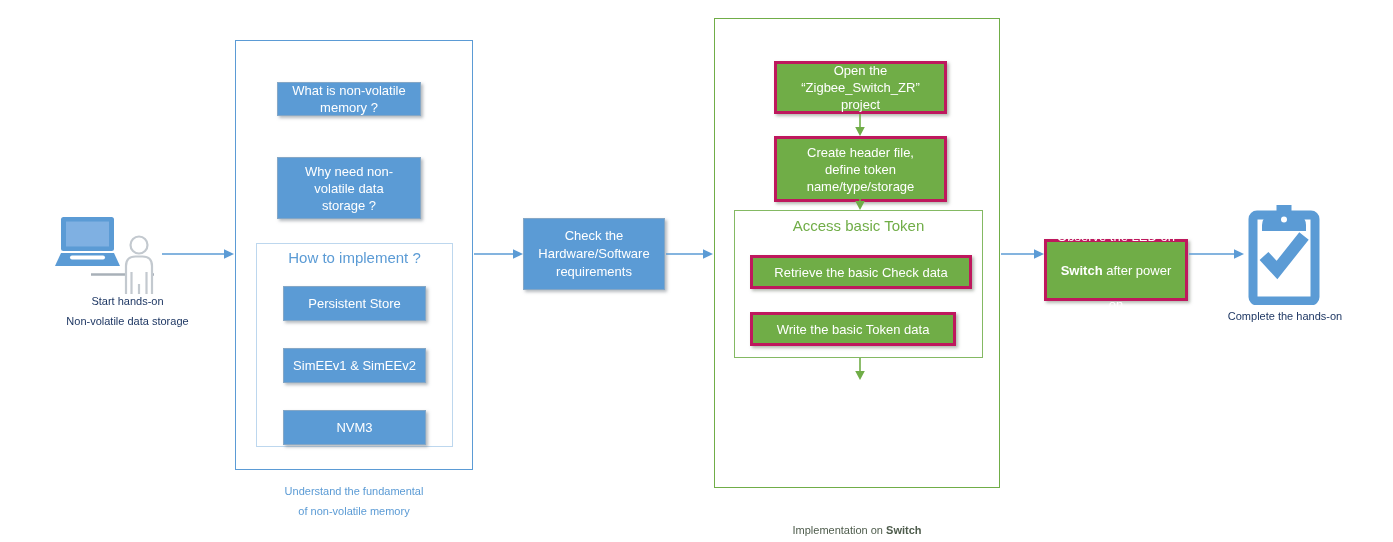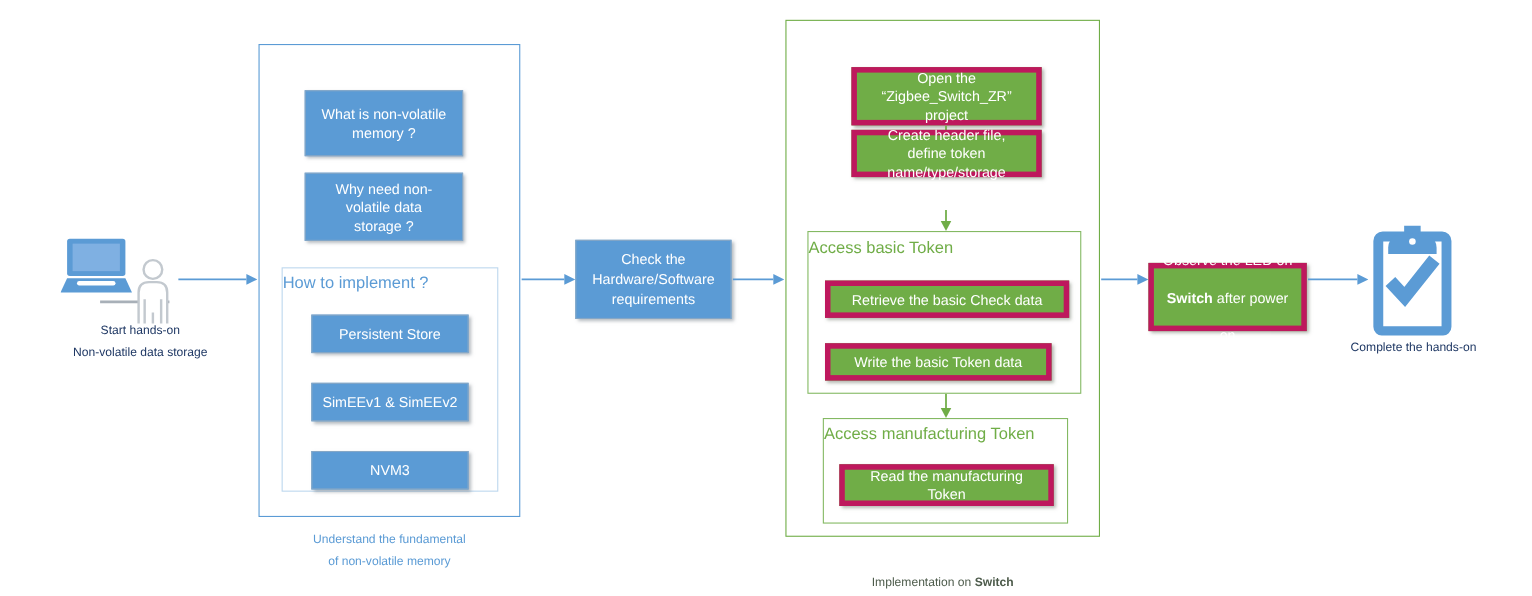--- a/index.html
+++ b/index.html
@@ -11,29 +11,29 @@
   .fbox{
     position:absolute;display:flex;align-items:center;justify-content:center;
     text-align:center;color:#ffffff;white-space:pre-line;box-sizing:border-box;
     font-size:13px;line-height:17px;
   }
   .blue-fill{
     background:#5B9BD5;border:1px solid #85a7c6;
     box-shadow:2px 2px 3px rgba(110,120,130,.5);
   }
   .green-fill{
-    background:#70AD47;border:5px solid #be185d;
+    background:#70AD47;border:3px solid #be185d;
     box-shadow:2px 2px 3px rgba(105,115,100,.5);
   }
   .group{position:absolute;box-sizing:border-box;background:transparent;}
   .g-blue-outer{border:1.5px solid #5B9BD5;}
   .g-blue-inner{border:1px solid #BDD7EE;}
   .g-green-outer{border:1.5px solid #70AD47;}
   .g-green-inner{border:1px solid #84b963;}
-  .gtitle{position:absolute;left:0;right:0;text-align:left;font-size:15px;}
+  .gtitle{position:absolute;left:0;right:0;text-align:center;font-size:15px;}
   .t-blue{color:#5B9BD5;}
   .t-green{color:#70AD47;}
   .caption{
     position:absolute;text-align:center;font-size:11px;line-height:20px;
     white-space:pre-line;
   }
   .cap-navy{color:#1F3864;}
   .cap-blue{color:#5B9BD5;}
   .cap-green{color:#4e5c4c;}
   .arrow{position:absolute;}
@@ -61,21 +61,21 @@
   </svg>
   <div class="caption cap-navy" style="left:10px;top:291px;width:235px">Start hands-on
 Non-volatile data storage</div>
 
   <svg class="arrow" style="left:162px;top:247px" width="72" height="14">
     <line x1="0" y1="7" x2="62" y2="7" stroke="#5B9BD5" stroke-width="1.6"></line>
     <polygon points="62,2.2 72,7 62,11.8" fill="#5B9BD5"></polygon>
   </svg>
 
   <div class="group g-blue-outer" style="left:235px;top:40px;width:238px;height:430px">
-    <div class="fbox blue-fill" style="left:41px;top:41px;width:144px;height:60px">What is non-volatile
+    <div class="fbox blue-fill" style="left:41px;top:41px;width:144px;height:34px">What is non-volatile
 memory ?</div>
     <div class="fbox blue-fill" style="left:41px;top:116px;width:144px;height:62px">Why need non-
 volatile data
 storage ?</div>
     <div class="group g-blue-inner" style="left:20px;top:202px;width:197px;height:204px">
       <div class="gtitle t-blue" style="top:5px">How to implement ?</div>
       <div class="fbox blue-fill" style="left:26px;top:42px;width:143px;height:35px">Persistent Store</div>
       <div class="fbox blue-fill" style="left:26px;top:104px;width:143px;height:35px">SimEEv1 &amp; SimEEv2</div>
       <div class="fbox blue-fill" style="left:26px;top:166px;width:143px;height:35px">NVM3</div>
     </div>
@@ -98,41 +98,36 @@
   </svg>
 
   <div class="group g-green-outer" style="left:714px;top:18px;width:286px;height:470px">
     <div class="fbox green-fill" style="left:59px;top:42px;width:173px;height:53px">Open the
 “Zigbee_Switch_ZR”
 project</div>
     <svg class="arrow" style="left:138px;top:95px" width="14" height="22">
       <line x1="7" y1="0" x2="7" y2="13" stroke="#70AD47" stroke-width="1.6"></line>
       <polygon points="2.2,13 11.8,13 7,22" fill="#70AD47"></polygon>
     </svg>
-    <div class="fbox green-fill" style="left:59px;top:99px;width:173px;height:43px">Create header file,
+    <div class="fbox green-fill" style="left:59px;top:117px;width:173px;height:66px">Create header file,
 define token
 name/type/storage</div>
     <svg class="arrow" style="left:138px;top:172px" width="14" height="19">
       <line x1="7" y1="0" x2="7" y2="10" stroke="#70AD47" stroke-width="1.6"></line>
       <polygon points="2.2,10 11.8,10 7,19" fill="#70AD47"></polygon>
     </svg>
     <div class="group g-green-inner" style="left:19px;top:191px;width:249px;height:148px">
       <div class="gtitle t-green" style="top:6px">Access basic Token</div>
       <div class="fbox green-fill" style="left:15px;top:44px;width:222px;height:34px">Retrieve the basic Check data</div>
       <div class="fbox green-fill" style="left:15px;top:101px;width:206px;height:34px">Write  the basic Token data</div>
     </div>
     <svg class="arrow" style="left:138px;top:339px" width="14" height="22">
       <line x1="7" y1="0" x2="7" y2="13" stroke="#70AD47" stroke-width="1.6"></line>
       <polygon points="2.2,13 11.8,13 7,22" fill="#70AD47"></polygon>
     </svg>
-    <div class="group g-green-inner" style="left:33px;top:361px;width:223px;height:96px">
-      <div class="gtitle t-green" style="top:5px">Access manufacturing Token</div>
-      <div class="fbox green-fill" style="left:14px;top:41px;width:195px;height:38px">Read the manufacturing
-Token</div>
-    </div>
   </div>
   <div class="caption cap-green" style="left:714px;top:500px;width:286px">
     <span>Implementation on </span><b>Switch</b>
   </div>
 
   <svg class="arrow" style="left:1001px;top:247px" width="43" height="14">
     <line x1="0" y1="7" x2="33" y2="7" stroke="#5B9BD5" stroke-width="1.6"></line>
     <polygon points="33,2.2 43,7 33,11.8" fill="#5B9BD5"></polygon>
   </svg>
 

